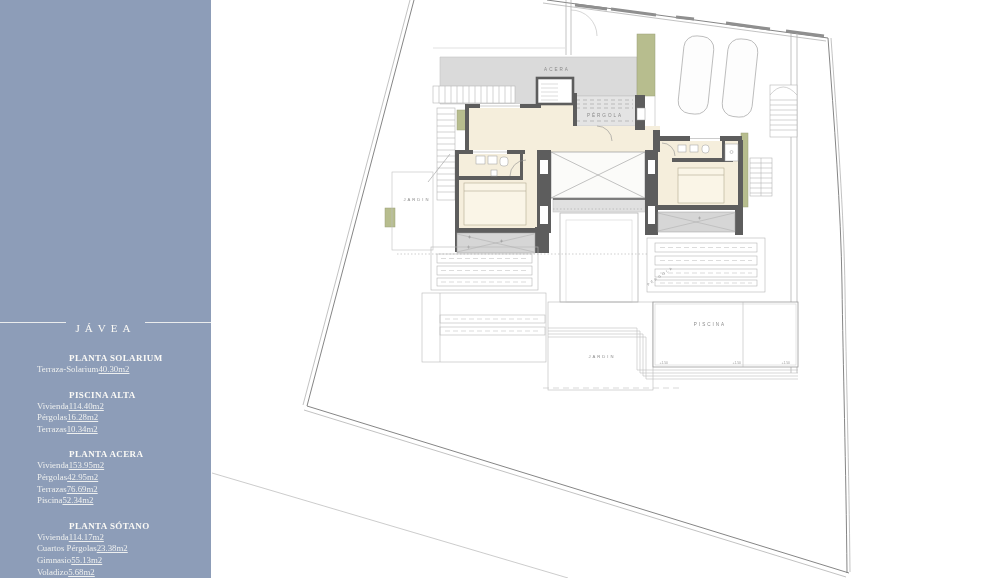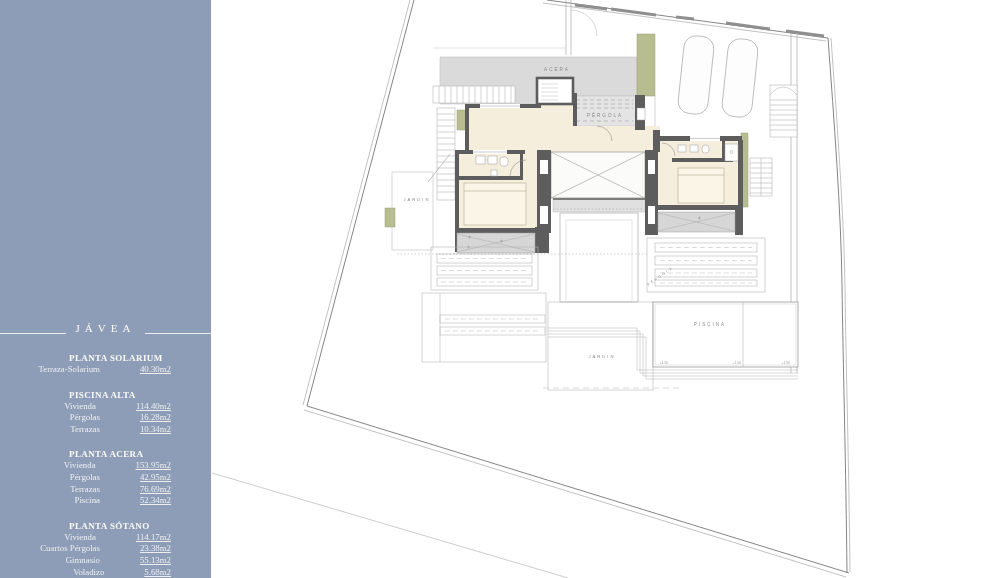--- a/index.html
+++ b/index.html
@@ -5,28 +5,28 @@
   html,body{margin:0;padding:0;background:#ffffff;}
   #stage{position:relative;width:1000px;height:578px;background:#ffffff;overflow:hidden;
          font-family:"Liberation Serif", serif;}
   
   #plan-svg{position:absolute;left:0;top:0;width:1000px;height:578px;}
   .plan-label{font-family:"Liberation Sans", sans-serif;fill:#8a8a8a;letter-spacing:2px;
               text-anchor:middle;}
   .lvl{font-family:"Liberation Sans", sans-serif;fill:#9a9a9a;letter-spacing:0;}
   
   #sidebar{position:absolute;left:0;top:0;width:211px;height:578px;background:#8d9db8;color:#f6f5f0;}
-  #title-row{position:absolute;left:0;top:322px;width:211px;display:flex;align-items:flex-end;}
+  #title-row{position:absolute;left:0;top:322px;width:211px;display:flex;align-items:flex-start;}
   #title-row .rule{flex:1;height:1px;background:rgba(250,250,246,.85);}
   #title-row .title{font-size:11px;letter-spacing:5px;padding:0 10px;color:#faf9f5;}
   #sections{position:absolute;left:37px;top:352px;width:134px;}
   .section{margin-bottom:13px;}
   .heading{font-weight:bold;font-size:9px;letter-spacing:.4px;line-height:12px;color:#fbfaf6;padding-left:32px;}
-  .row{display:flex;justify-content:flex-end;font-size:8.8px;line-height:11.6px;
-       color:rgba(250,250,246,.88);gap:40px;}
+  .row{display:flex;justify-content:flex-start;font-size:8.8px;line-height:11.6px;
+       color:rgba(250,250,246,.88);}
   .row .val{text-align:right;text-decoration:underline;}
 </style>
 </head>
 <body>
 
 <div id="stage">
 
   <svg id="plan-svg" viewBox="0 0 1000 578" xmlns="http://www.w3.org/2000/svg">
 
     <g fill="none">

